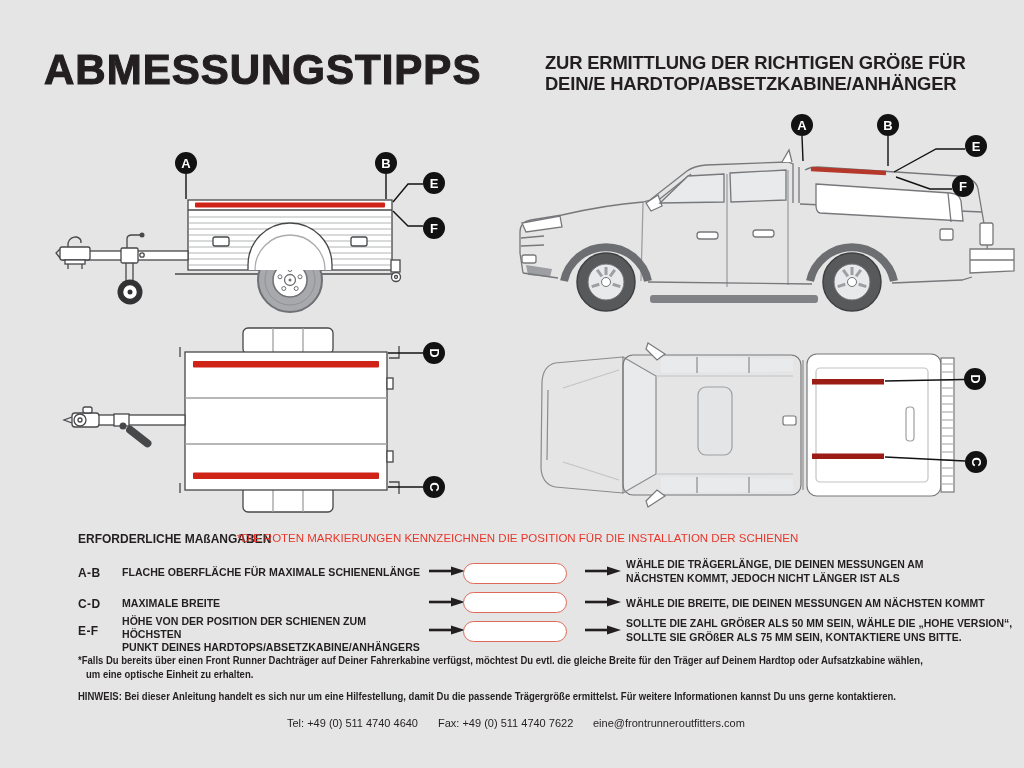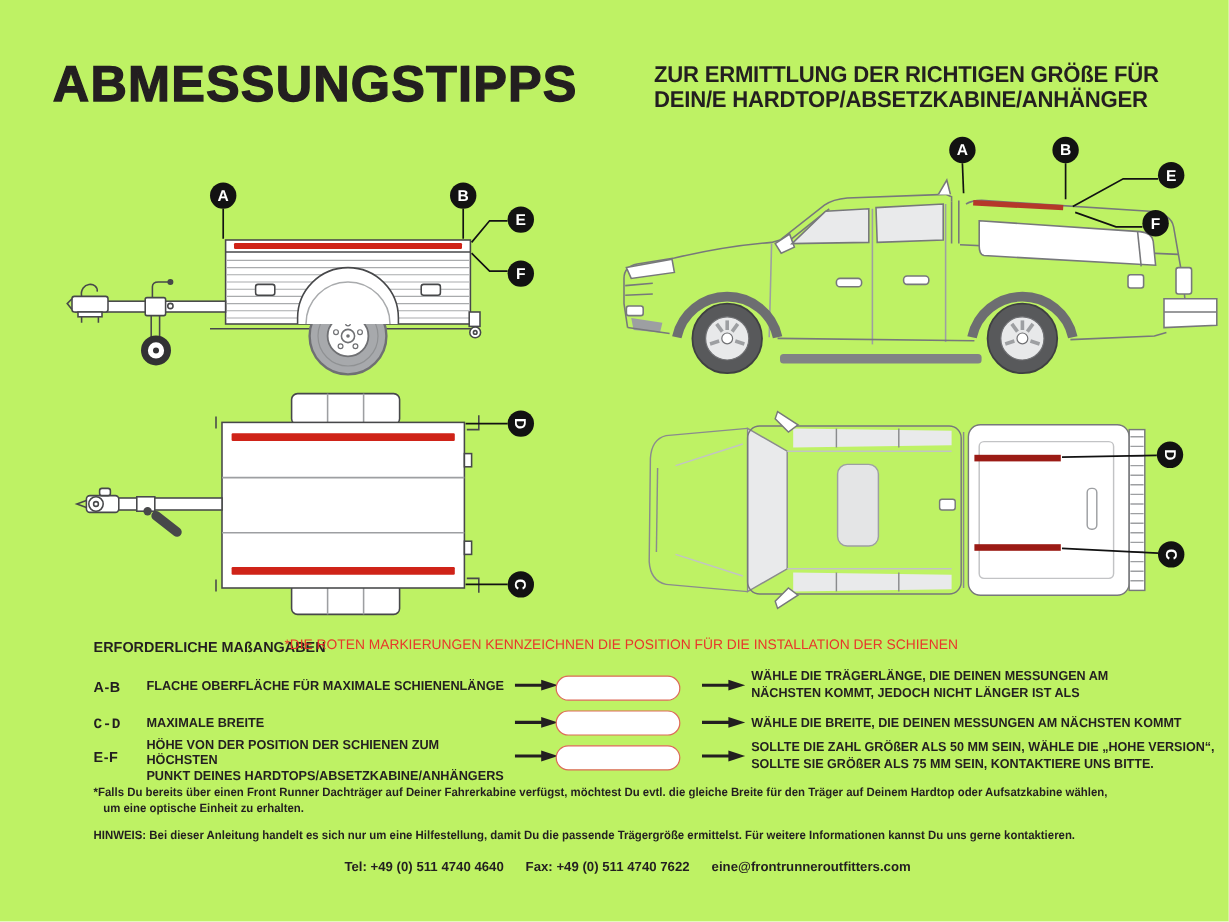--- a/index.html
+++ b/index.html
@@ -1,17 +1,17 @@
 <!DOCTYPE html>
 <html><head>
 <meta charset="utf-8">
 <style>
   html,body { margin:0; padding:0; background:#ffffff; }
   .page {
-    position:relative; width:1024px; height:768px; background:#bef264;
+    position:relative; width:1024px; height:768px; background:#e5e5e5;
     font-family:"Liberation Sans", sans-serif; color:#231f20; overflow:hidden;
   }
   h1.title {
     position:absolute; left:44px; top:46px; margin:0;
     font-size:42px; font-weight:bold; letter-spacing:1px;
     -webkit-text-stroke:1.1px #231f20; color:#231f20;
   }
   .subtitle {
     position:absolute; left:545px; top:52px;
     font-size:19px; line-height:21px; font-weight:bold; letter-spacing:-0.2px;
@@ -22,21 +22,21 @@
   .legend-red { position:absolute; left:237px; top:532px; font-size:11.5px; font-weight:normal; color:#e8372a; }
   .row { position:absolute; left:0; top:0; width:837px; height:40px; font-weight:bold; }
   .rr { position:absolute; left:78px; font-size:12px; letter-spacing:0.4px; }
   .rd { position:absolute; left:122px; width:310px; font-size:10.8px; line-height:13px; transform:scaleX(0.98); transform-origin:0 0; }
   .ar { position:absolute; }
   .bx { position:absolute; left:463px; width:102px; height:19px; background:#fff;
         border:1.6px solid #dd6a58; border-radius:12px; }
   .rt { position:absolute; left:626px; width:400px; font-size:10.8px; line-height:13.5px; transform:scaleX(0.97); transform-origin:0 0; }
   .fn { position:absolute; font-size:10px; font-weight:bold; white-space:nowrap;
         transform:scaleX(0.95); transform-origin:0 0; }
-  .contact { position:absolute; top:717px; font-size:11px; font-weight:bold; white-space:nowrap; }
+  .contact { position:absolute; top:717px; font-size:11px; font-weight:normal; white-space:nowrap; }
   svg text { font-family:"Liberation Sans", sans-serif; }
 </style>
 </head>
 <body>
 
 <div class="page">
 
   <h1 class="title">ABMESSUNGSTIPPS</h1>
   <div class="subtitle">
     <div>ZUR ERMITTLUNG DER RICHTIGEN GRÖßE FÜR</div>
@@ -332,21 +332,21 @@
       <line x1="0" y1="5" x2="24" y2="5" stroke="#231f20" stroke-width="2.6"></line>
         <polygon points="22,0.5 36,5 22,9.5" fill="#231f20"></polygon>
     </svg>
     <div class="rt" style="top:2px;">
       <div>WÄHLE DIE TRÄGERLÄNGE, DIE DEINEN MESSUNGEN AM</div>
         <div>NÄCHSTEN KOMMT, JEDOCH NICHT LÄNGER IST ALS</div>
     </div>
   </div>
 
   <div class="row" style="top:589px;">
-    <div class="rr" style="top:8px;font-family:Liberation Mono, monospace;">C-D</div>
+    <div class="rr" style="top:8px;">C-D</div>
     <div class="rd" style="top:8px;">
       <div>MAXIMALE BREITE</div>
         <div></div>
     </div>
     <svg class="ar" style="left:429px; top:8px;" width="36" height="10" viewBox="0 0 36 10">
       <line x1="0" y1="5" x2="24" y2="5" stroke="#231f20" stroke-width="2.6"></line>
         <polygon points="22,0.5 36,5 22,9.5" fill="#231f20"></polygon>
     </svg>
     <div class="bx" style="top:3px;"></div>
     <svg class="ar" style="left:585px; top:8px;" width="36" height="10" viewBox="0 0 36 10">

